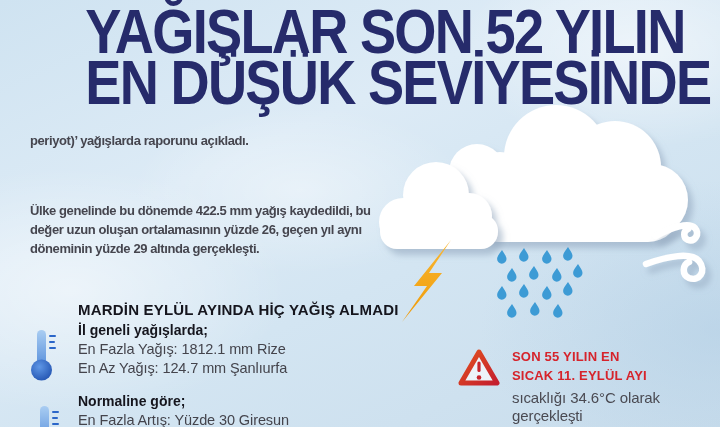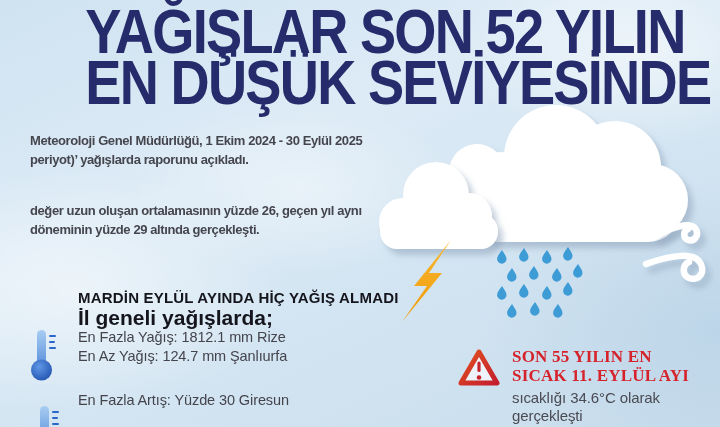--- a/index.html
+++ b/index.html
@@ -26,36 +26,36 @@
 
   
   .para { position:absolute; left:30px; color:#45454e; font-weight:bold;
           font-size:13px; letter-spacing:-0.4px; line-height:19px; white-space:nowrap; }
   #para1 { top:131px; }
   #para2 { top:201px; }
 
   
   .sec { position:absolute; left:78px; white-space:nowrap; }
   .sec-heading { font-weight:bold; font-size:15px; color:#15151d; letter-spacing:0.2px; line-height:20px; }
-  .sec-sub { font-weight:bold; font-size:21px; color:#15151d; line-height:20px; }
+  .sec-sub { font-weight:bold; font-size:14px; color:#15151d; line-height:20px; }
   .sec-line { font-size:14.5px; color:#44444c; line-height:18.5px; letter-spacing:-0.1px; }
-  #sec1 { top:288px; }
+  #sec1 { top:300px; }
   #sec2 { top:391px; }
 
   .thermo { position:absolute; width:32px; height:54px; }
   #thermo1 { left:28px; top:328px; }
   #thermo2 { left:31px; top:404px; }
 
   
   #sky { position:absolute; left:0; top:0; width:720px; height:427px; pointer-events:none; }
 
   
   #warn-icon { position:absolute; left:458px; top:348px; width:42px; height:39px; }
   #heat { position:absolute; left:512px; top:347px; white-space:nowrap; }
-  .heat-heading { font-weight:bold; font-size:17px; line-height:19px; color:#d6232b; letter-spacing:0.2px;font-family:Liberation Serif, serif; }
+  .heat-heading { font-weight:bold; font-size:13px; line-height:19px; color:#d6232b; letter-spacing:0.2px; }
   .heat-line { font-size:15px; line-height:18px; color:#4a4a52; letter-spacing:-0.1px; }
   .heat-body { margin-top:4px; }
 </style>
 </head>
 <body>
 
 <div id="canvas">
 
   <svg id="sky" viewBox="0 0 720 427">
     <defs>
@@ -110,25 +110,25 @@
       <path d="M646,264 C668,256 691,252 699,261 C707,271 699,282 689,278 C682,275 682,265 689,262"></path>
     </g>
   </svg>
 
   <div class="title">
     <span class="title-line">YAĞIŞLAR SON 52 YILIN</span>
     <span class="title-line">EN DÜŞÜK SEVİYESİNDE</span>
   </div>
 
   <div class="para" id="para1">
-    <div>Meteoroloji Genel Müdürlüğü, 1 Ekim 2024 - 30 Eylül 2025</div>
     <div>periyot)’ yağışlarda raporunu açıkladı.</div>
   </div>
 
   <div class="para" id="para2">
+    <div>Ülke genelinde bu dönemde 422.5 mm yağış kaydedildi, bu</div>
     <div>değer uzun oluşan ortalamasının yüzde 26, geçen yıl aynı</div>
     <div>döneminin yüzde 29 altında gerçekleşti.</div>
   </div>
 
   <svg class="thermo" id="thermo1" viewBox="0 0 32 54">
     <defs>
       <linearGradient id="stemGrad" x1="0" y1="0" x2="0" y2="1">
         <stop offset="0" stop-color="#a9cdf2"></stop>
           <stop offset="1" stop-color="#5d93dd"></stop>
       </linearGradient>
@@ -157,20 +157,21 @@
     <rect x="9" y="2" width="9" height="34" rx="4.5" fill="url(#stemGrad)"></rect>
     <circle cx="13.5" cy="42" r="10.5" fill="url(#bulbGrad)"></circle>
     <g stroke="#2b66c9" stroke-width="2" stroke-linecap="round">
       <line x1="22" y1="8" x2="27" y2="8"></line>
       <line x1="22" y1="14" x2="26" y2="14"></line>
       <line x1="22" y1="20" x2="27" y2="20"></line>
     </g>
   </svg>
 
   <div class="sec" id="sec2">
+    <div class="sec-sub">Normaline göre;</div>
     <div class="sec-line">En Fazla Artış: Yüzde 30 Giresun</div>
   </div>
 
   <svg id="warn-icon" viewBox="0 0 42 39">
     <defs>
       <linearGradient id="warnGrad" x1="0" y1="0" x2="1" y2="1">
         <stop offset="0" stop-color="#e2511f"></stop>
           <stop offset="1" stop-color="#c41e2e"></stop>
       </linearGradient>
     </defs>

